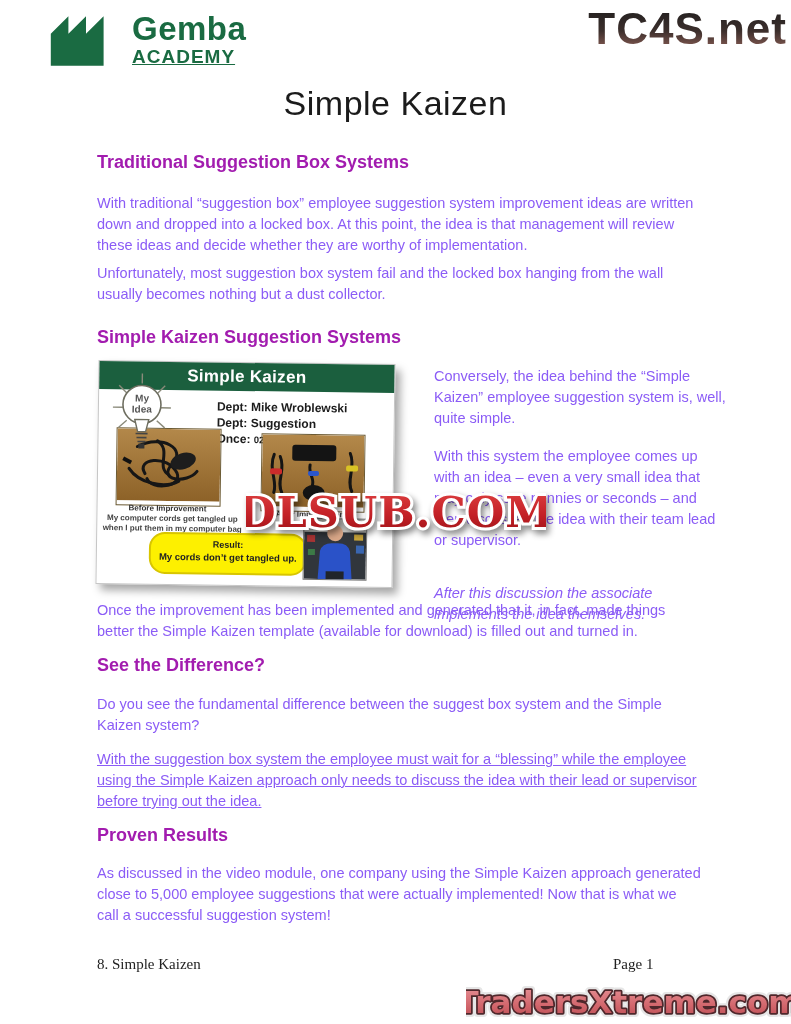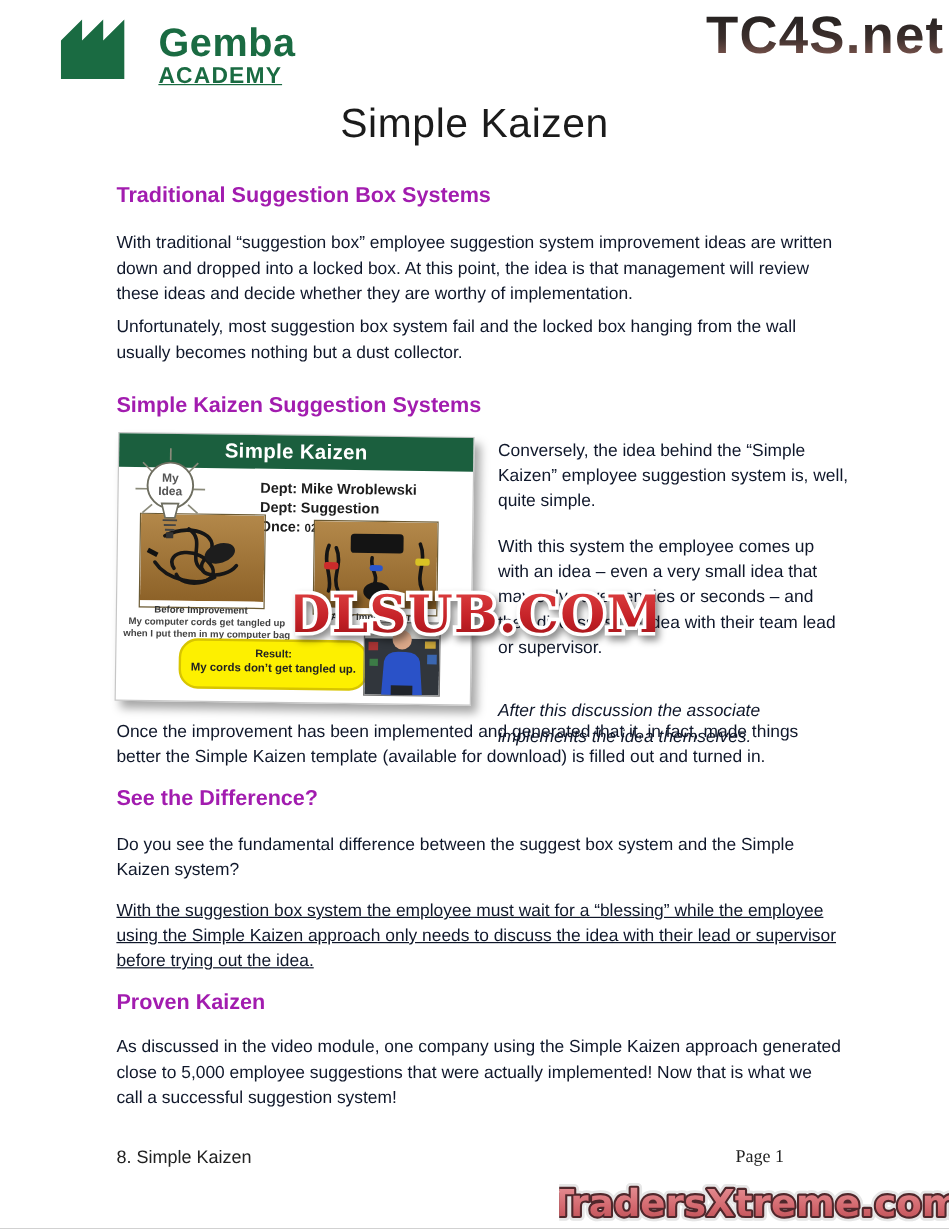--- a/index.html
+++ b/index.html
@@ -4,36 +4,36 @@
 <style>
   html,body { margin:0; padding:0; background:#888; }
   .page {
     position:relative; width:791px; height:1024px; margin:0 auto;
     background:#ffffff; overflow:hidden;
     font-family:"Liberation Sans", sans-serif; color:#2d2d2d;
   }
   .abs { position:absolute; }
 
   
-  .logo-wrap { left:46px; top:6px; display:flex; align-items:flex-end; }
+  .logo-wrap { left:46px; top:6px; display:flex; align-items:center; }
   .logo-text { margin-left:6px; color:#1a6b42; line-height:1; }
   .logo-name { font-size:33px; font-weight:bold; letter-spacing:0.5px; }
   .logo-sub  { font-size:19px; font-weight:bold; letter-spacing:1px; margin-top:2px;text-decoration:underline; }
 
   
   .doc-title {
     left:0; top:84px; width:791px; text-align:center;
     font-size:34px; font-weight:400; color:#1b1b1b; letter-spacing:0.5px;
   }
   .sec-head { font-size:18px; font-weight:bold; color:#a21caf; }
-  .body-p   { font-size:14.5px; line-height:21px; color:#0f172a; }
+  .body-p   { font-size:14.5px; line-height:21px; color:#8b5cf6; }
   .w600 { width:601px; }
 
   
-  .side-col { left:415px; top:366px; width:292px; }
+  .side-col { left:434px; top:366px; width:292px; }
   .side-col .body-p { margin:0 0 17px 0; }
 
   
   .kaizen-card {
     left:97px; top:362px; width:295px; height:222px;
     background:#ffffff; border:1px solid #c6c6c6;
     box-shadow:5px 6px 8px rgba(0,0,0,0.35);
     transform:rotate(0.8deg);
   }
   .kc-header {
@@ -54,21 +54,21 @@
   }
   .kc-bubble .tail {
     position:absolute; right:-15px; top:12px; width:0; height:0;
     border-left:17px solid #fdf000; border-top:5px solid transparent; border-bottom:11px solid transparent;
   }
   .kc-bubble .r-label { font-size:9px; font-weight:bold; color:#222; }
   .kc-bubble .r-text  { font-size:9.5px; font-weight:bold; color:#222; margin-top:2px; }
   .kc-man { position:absolute; left:206px; top:154px; width:62px; height:60px; border:1px solid #777; }
 
   
-  .footer-left  { left:97px; top:956px; font-family:Liberation Sans, sans-serif; font-size:15px; color:#222; }
+  .footer-left  { left:97px; top:956px; font-family:Liberation Serif, serif; font-size:15px; color:#222; }
   .footer-right { left:613px; top:956px; font-family:"Liberation Serif", serif; font-size:15px; color:#222; }
 
   
   .wm-top    { right:2px; top:3px; }
   .wm-center { left:246px; top:483px; z-index:10; }
   .wm-bottom { left:466px; top:980px; z-index:10; }
 </style>
 </head>
 <body>
 
@@ -220,21 +220,21 @@
       <text x="150" y="44" text-anchor="middle" font-family="DejaVu Serif, serif" font-size="43" font-weight="bold" letter-spacing="1" fill="url(#gRed)" stroke="#ffffff" stroke-width="6" paint-order="stroke">DLSUB.COM</text>
     </svg>
   </div>
 
   <div class="abs body-p" style="left:97px; top:600px; width:605px;">Once the improvement has been implemented and generated that it, in fact, made things better the Simple Kaizen template (available for download) is filled out and turned in.</div>
 
   <div class="abs sec-head" style="left:97px; top:655px;">See the Difference?</div>
   <div class="abs body-p" style="left:97px; top:694px; width:605px;">Do you see the fundamental difference between the suggest box system and the Simple Kaizen system?</div>
   <div class="abs body-p" style="left:97px; top:749px; width:605px;text-decoration:underline;">With the suggestion box system the employee must wait for a “blessing” while the employee using the Simple Kaizen approach only needs to discuss the idea with their lead or supervisor before trying out the idea.</div>
 
-  <div class="abs sec-head" style="left:97px; top:825px;">Proven Kaizen</div>
+  <div class="abs sec-head" style="left:97px; top:825px;">Proven Results</div>
   <div class="abs body-p" style="left:97px; top:863px; width:605px;">As discussed in the video module, one company using the Simple Kaizen approach generated close to 5,000 employee suggestions that were actually implemented!  Now that is what we call a successful suggestion system!</div>
 
   <div class="abs footer-left">8. Simple Kaizen</div>
   <div class="abs footer-right">Page 1</div>
 
   <div class="abs wm-bottom">
     <svg width="326" height="44" viewBox="0 0 326 44">
       <defs>
         <linearGradient id="gSalmon" x1="0" y1="0" x2="0" y2="1">
           <stop offset="0%" stop-color="#e8959a"></stop>

